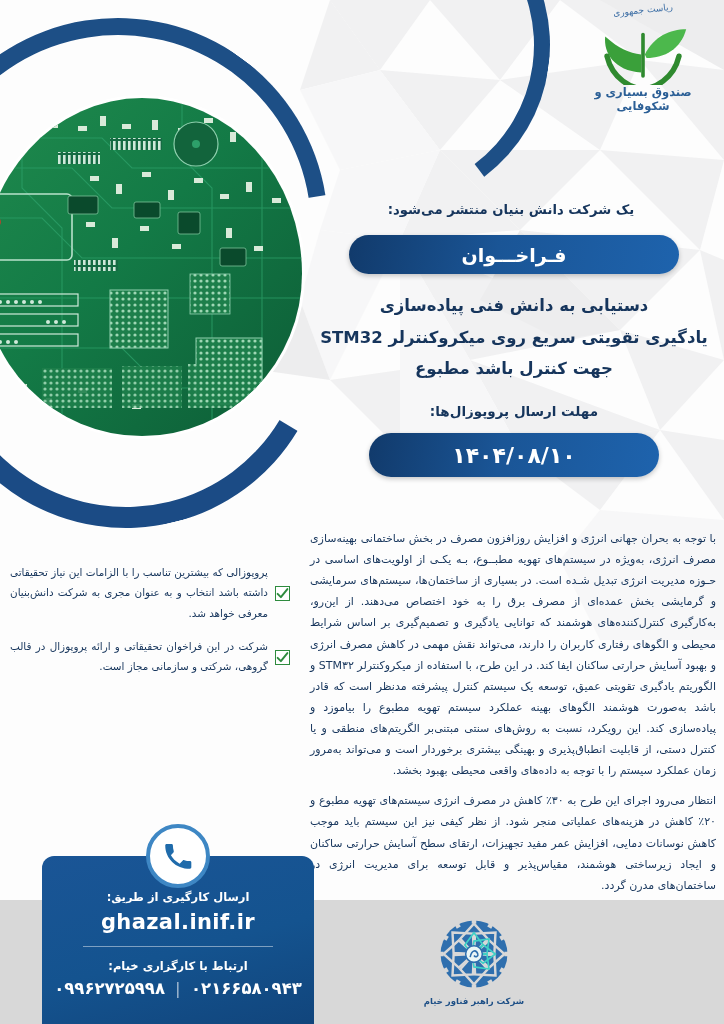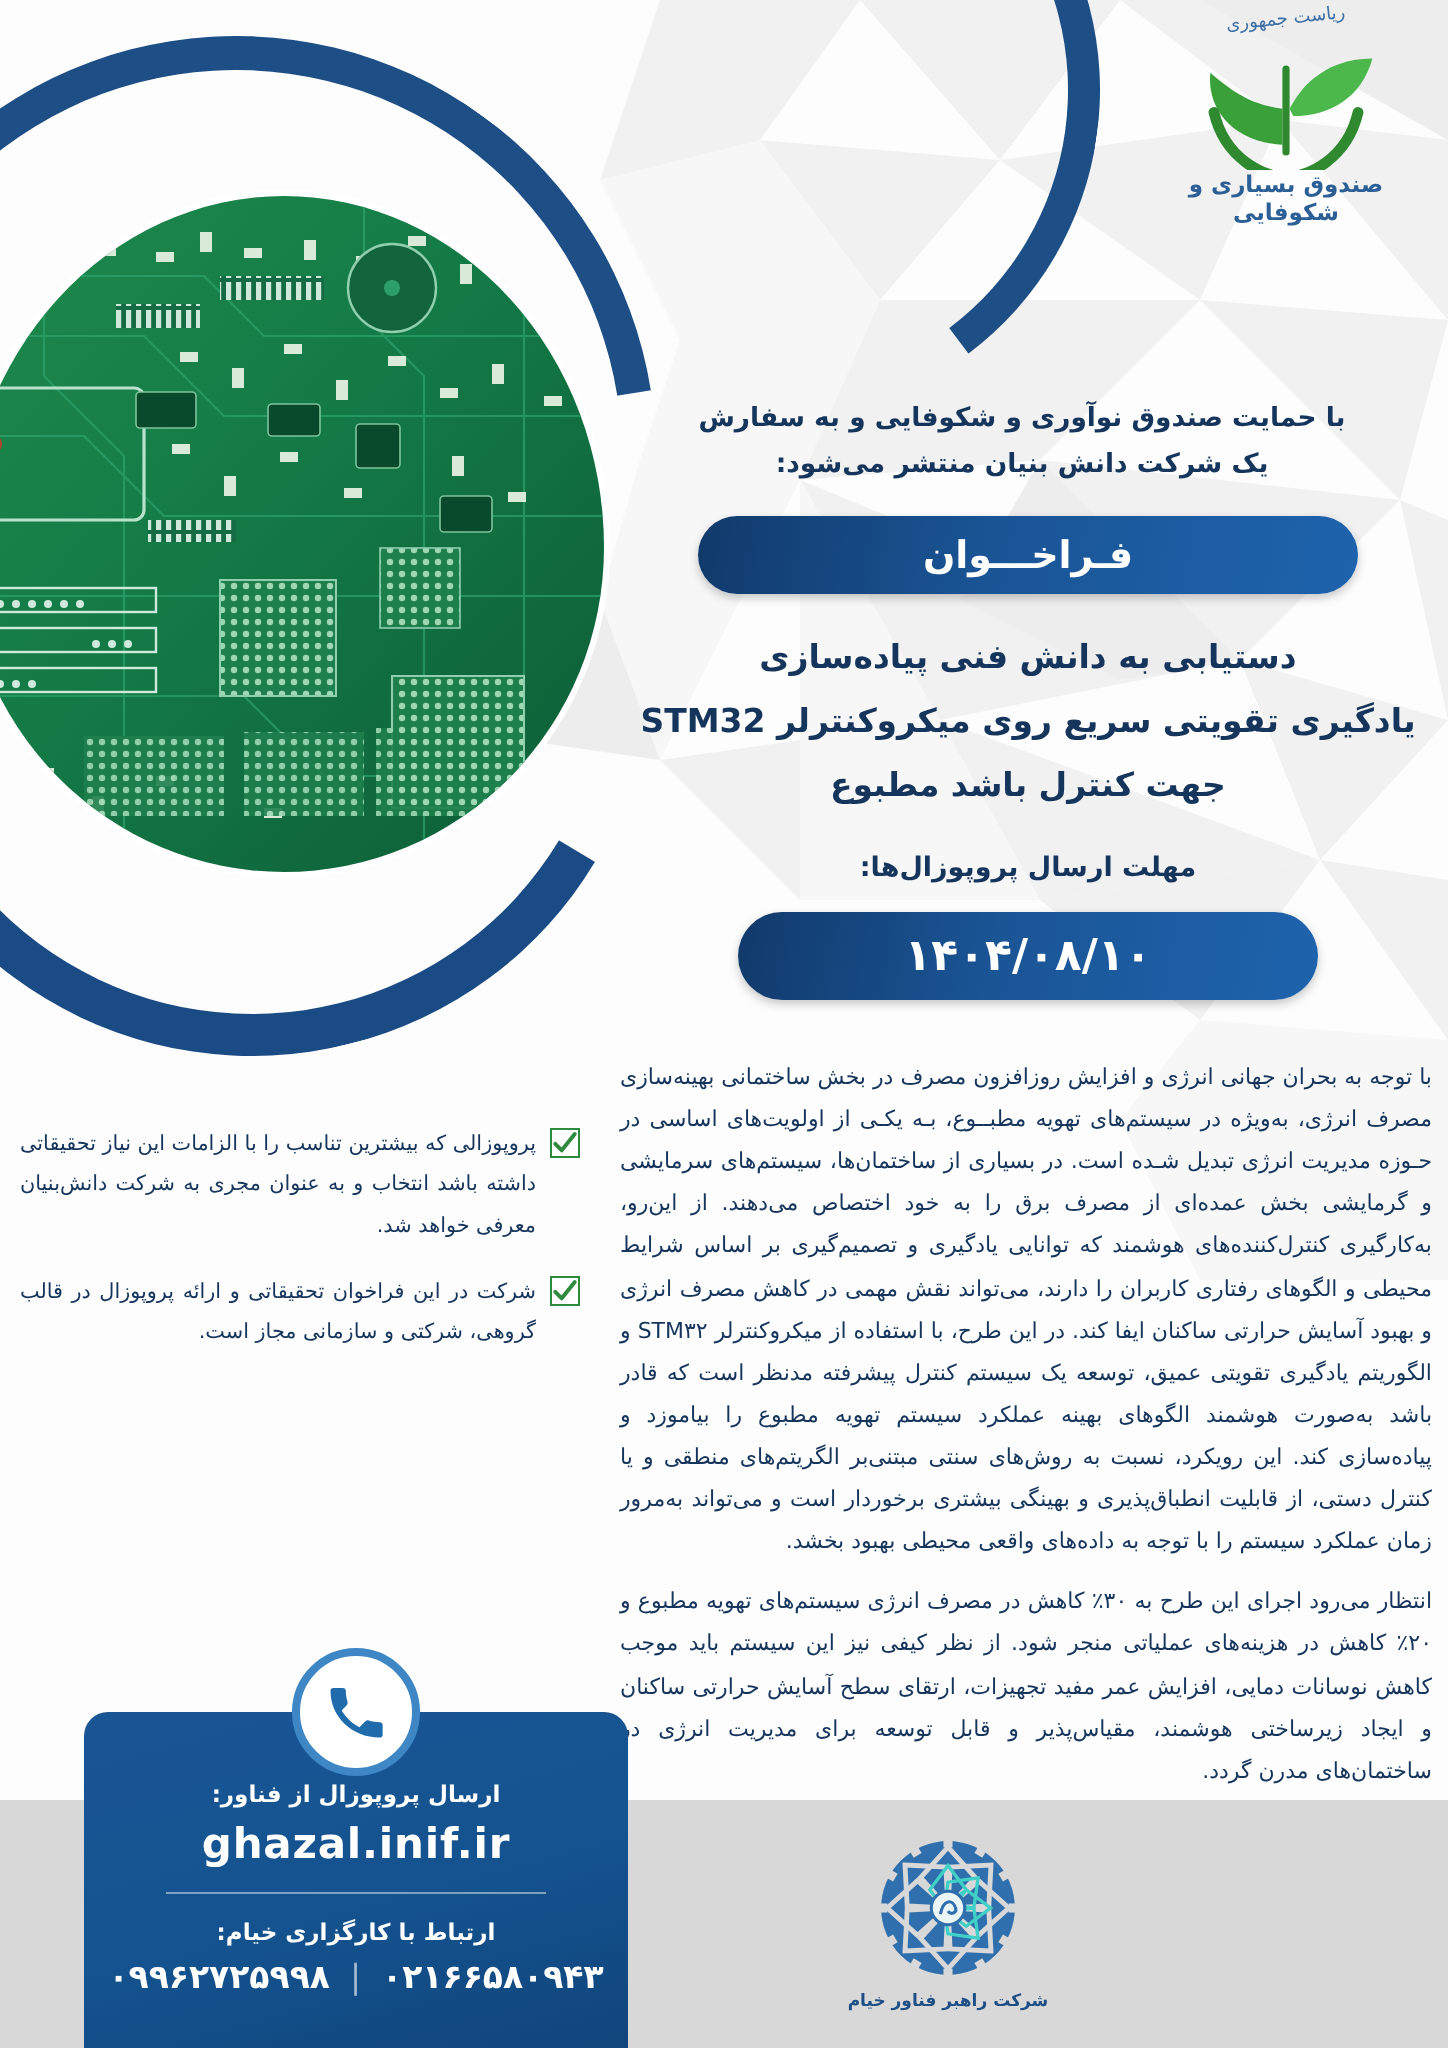--- a/index.html
+++ b/index.html
@@ -131,21 +131,21 @@
     color:#16355c; font-size:11px; line-height:1.92;
   }
   .body-text p { margin-bottom:9px; }
   .body-text p:last-child { margin-bottom:0; }
 
   
   .bullets {
     position:absolute; left:10px; top:562px; width:280px;
     direction:rtl; text-align:justify;
   }
-  .bullet-row { display:flex; gap:7px; margin-bottom:13px; align-items:flex-start; }
+  .bullet-row { display:flex; gap:7px; margin-bottom:13px; align-items:center; }
   .check-box {
     flex:0 0 auto; width:15px; height:15px; margin-top:2px;
     border:1.4px solid #2e8b3e; background:#ffffff;
     display:flex; align-items:center; justify-content:center;
   }
   .check-box svg { width:13px; height:13px; display:block; }
   .bullet-text { color:#16355c; font-size:10.4px; line-height:1.95; }
 
   
   .contact-card {
@@ -347,21 +347,20 @@
       <path d="M62 46 C72 26 90 18 108 18 C102 40 84 50 64 50 Z" fill="#4cb84c"></path>
       <path d="M60 70 C60 52 60 38 60 24" stroke="#2f8a2f" stroke-width="4" fill="none" stroke-linecap="round"></path>
       <path d="M20 48 C26 74 48 84 60 84 C72 84 94 74 100 48" stroke="#2f8a2f" stroke-width="6" fill="none" stroke-linecap="round"></path>
     </svg>
     <div class="fund-bottom-text">صندوق بسیاری و شکوفایی</div>
   </div>
 
   <div class="right-col">
 
     <div class="intro">
-      <div>با حمایت صندوق نوآوری و شکوفایی و به سفارش</div>
       <div>یک شرکت دانش بنیان منتشر می‌شود:</div>
     </div>
 
     <div class="pill pill-call">
       <span>فـراخـــوان</span>
     </div>
 
     <div class="headline">
       <span class="ln">دستیابی به دانش فنی پیاده‌سازی</span>
       <span class="ln">یادگیری تقویتی سریع  روی میکروکنترلر STM32</span>
@@ -400,21 +399,21 @@
   </div>
 
   <div class="contact-card">
     <div class="phone-circle">
       <svg viewBox="0 0 24 24">
         <path fill="#1f6bab" d="M6.6 10.8c1.4 2.8 3.8 5.2 6.6 6.6l2.2-2.2c.3-.3.7-.4 1.1-.2
           1.2.4 2.5.6 3.9.6.6 0 1 .4 1 1V20c0 .6-.4 1-1 1C10.4 21 3 13.6 3 4.5c0-.6.4-1 1-1h3.4
           c.6 0 1 .4 1 1 0 1.3.2 2.6.6 3.9.1.4 0 .8-.2 1.1l-2.2 2.3z"></path>
       </svg>
     </div>
-    <div class="contact-label">ارسال پروپوزال از فناور:</div>
+    <div class="contact-label">ارسال کارگیری از طریق:</div>
     <div class="contact-url">ghazal.inif.ir</div>
     <div class="divider"></div>
     <div class="contact-label">ارتباط با کارگزاری خیام:</div>
     <div class="contact-phones">
       <span>۰۲۱۶۶۵۸۰۹۴۳</span>
       <span class="sep">|</span>
       <span>۰۹۹۶۲۷۲۵۹۹۸</span>
     </div>
   </div>
 

